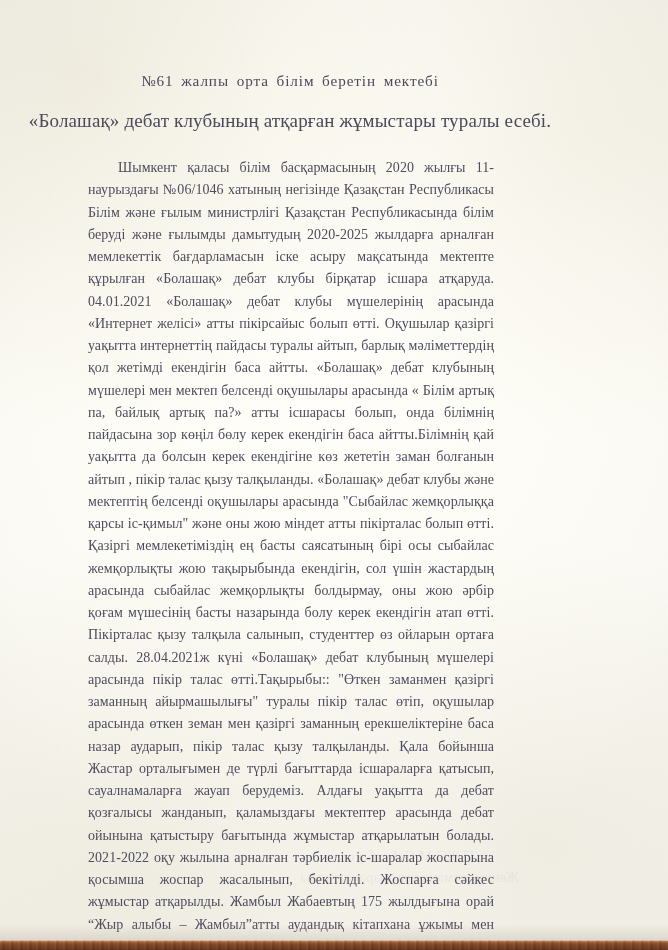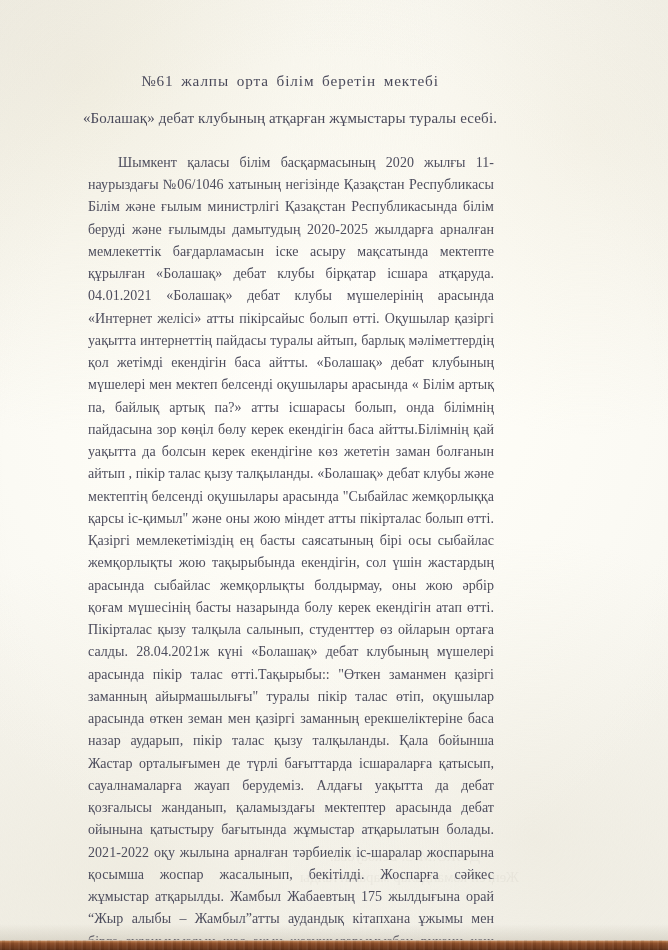--- a/index.html
+++ b/index.html
@@ -52,21 +52,21 @@
   .doc-title {
     font-size: 15.2px;
     letter-spacing: .9px;
     word-spacing: 3px;
     color: #4a4a5b;
     line-height: 1.35;
   }
 
   .doc-subtitle {
     margin-top: 16px;
-    font-size: 15px;
+    font-size: 19px;
     letter-spacing: .15px;
     color: #4a4a5b;
     line-height: 1.35;
   }
 
   .body-block {
     margin: 24px 70px 0 72px;
   }
 
   .body-par {

